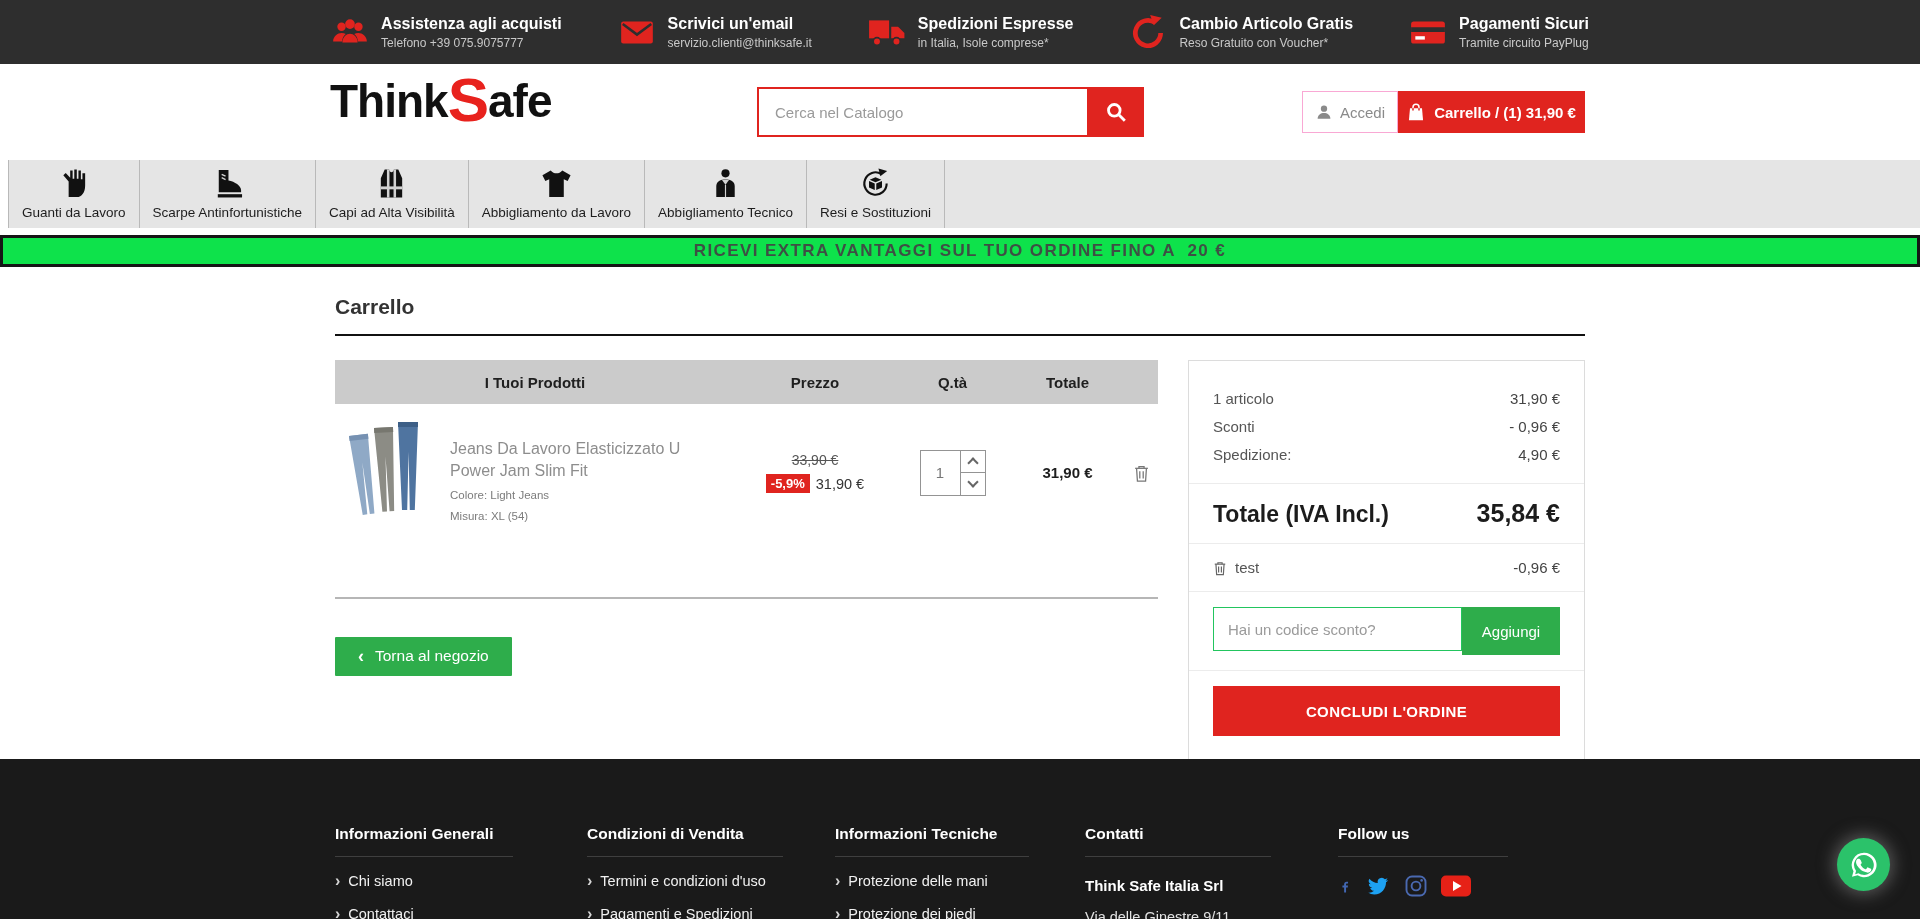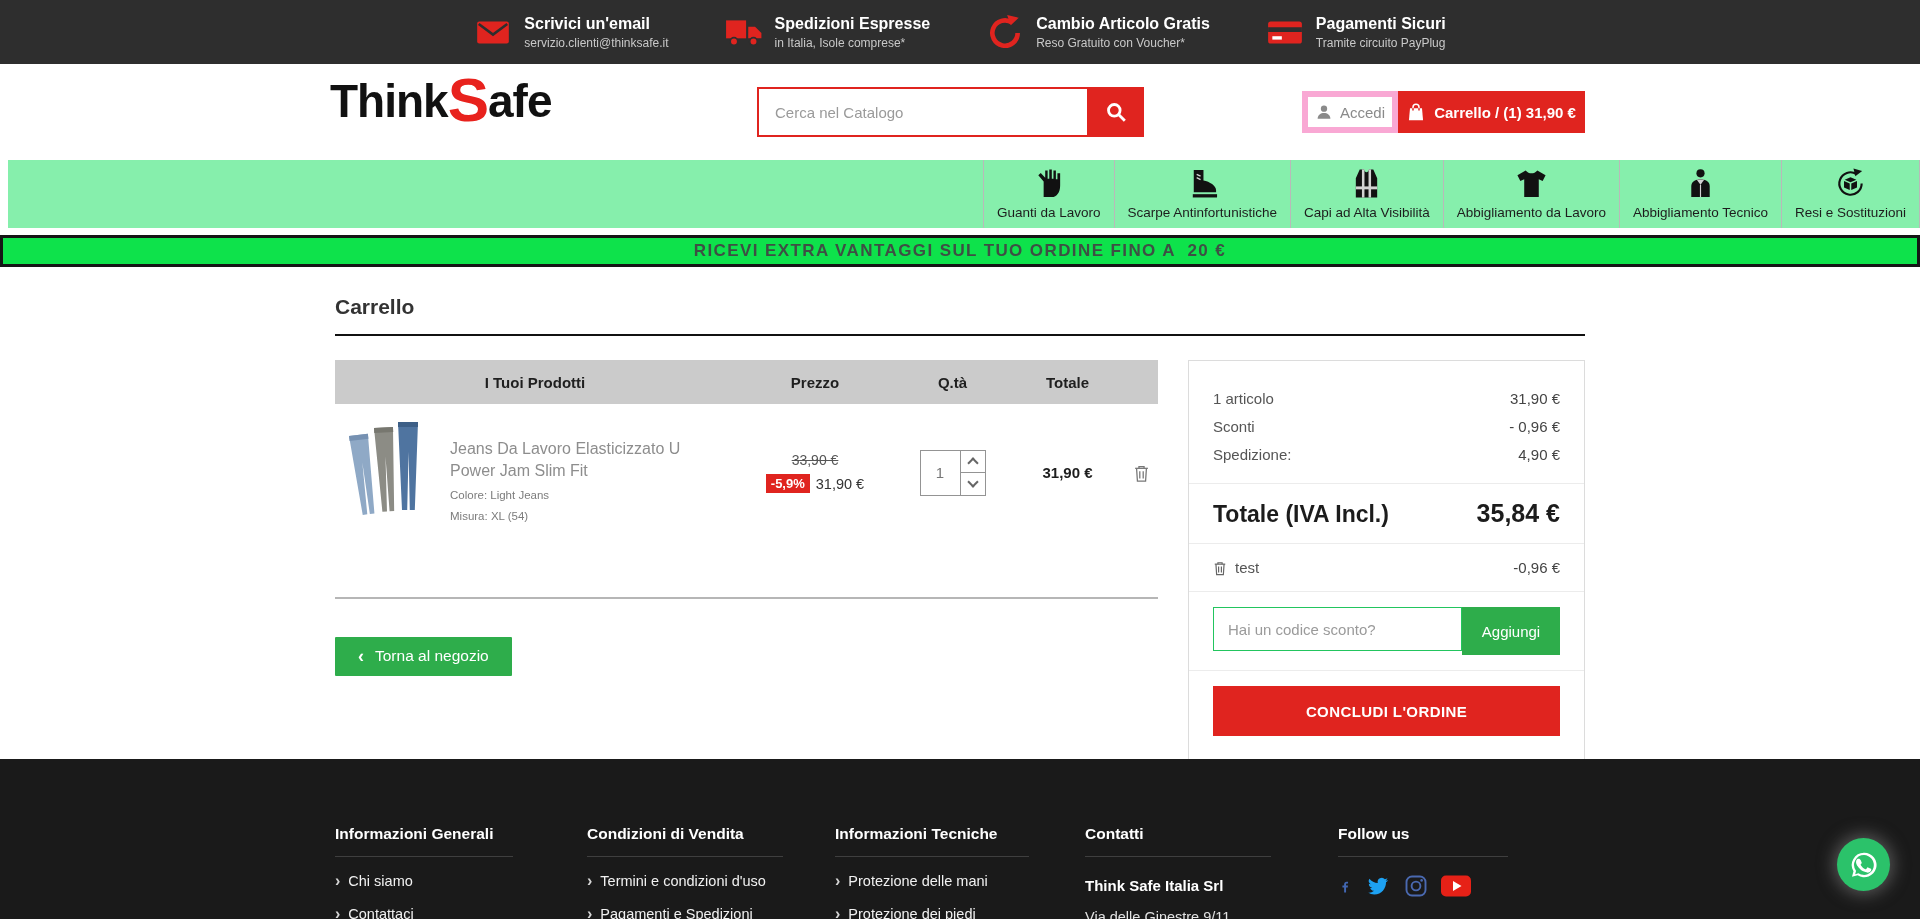--- a/index.html
+++ b/index.html
@@ -18,27 +18,27 @@
   
   .header { position:relative; height:96px; background:#fff; }
   .logo { position:absolute; left:330px; top:10px; font-size:46px; font-weight:bold; color:#111; letter-spacing:-1px; cursor:pointer; white-space:nowrap; }
   .logo .logo-s { color:#e8221d; font-size:62px; line-height:0; vertical-align:-4px; }
   .searchbar { position:absolute; left:757px; top:23px; width:387px; height:50px; display:flex; }
   .search-input { flex:1; border:2px solid #e0241f; border-right:none; padding:12px 16px; font-size:15px; color:#333; outline:none; font-family:inherit; }
   .search-input::placeholder { color:#9a9a9a; }
   .search-btn { width:57px; background:#e0241f; border:none; cursor:pointer; display:flex; align-items:center; justify-content:center; }
   .search-btn svg { width:24px; height:24px; }
   .acct { position:absolute; top:27px; height:42px; display:flex; align-items:center; cursor:pointer; }
-  .login-btn { left:1302px; width:96px; justify-content:center; gap:7px; background:#fff; border:6px solid #f9a8d4; color:#8a8a8a; font-size:15px; }
+  .login-btn { left:1302px; width:96px; justify-content:center; gap:7px; background:#fff; border:1px solid #f9a8d4; color:#8a8a8a; font-size:15px; }
   .login-btn svg { width:18px; height:18px; }
   .cart-btn { left:1398px; width:187px; justify-content:center; gap:9px; background:#e0241f; border:1px solid #e0241f; color:#fff; font-size:15px; font-weight:bold; }
   .cart-btn svg { width:18px; height:20px; }
 
   
-  .mainnav { height:68px; background:#86efac; display:flex; align-items:stretch; justify-content:flex-end;margin-left:8px; }
+  .mainnav { height:68px; background:#e5e5e5; display:flex; align-items:stretch; justify-content:flex-start;margin-left:8px; }
   .nav-item { display:flex; flex-direction:column; align-items:center; justify-content:flex-end; padding:6px 13px 8px; border-right:1px solid #b9b9b9; cursor:pointer; }
   .nav-item:first-child { border-left:1px solid #b9b9b9; }
   .nav-item svg { width:33px; height:33px; }
   .nav-label { font-size:13.5px; color:#1d1d1d; margin-top:5px; white-space:nowrap; }
 
   
   .banner { margin-top:7px; height:32px; background:#0ee24b; border:3px solid #151515; display:flex; align-items:center; justify-content:center; cursor:pointer; }
   .banner span { font-size:17px; font-weight:bold; letter-spacing:1.4px; color:#3e4f44; white-space:pre; }
 
   
@@ -113,20 +113,36 @@
   .wa-fab svg { width:34px; height:34px; }
 </style>
 </head>
 <body>
 
 <div class="page">
 
   <header class="topbar">
     <div class="tb-item">
       <span class="tb-icon">
+        <svg viewBox="0 0 36 36" fill="#e0241f">
+            <circle cx="10" cy="13" r="4"></circle>
+            <circle cx="26" cy="13" r="4"></circle>
+            <circle cx="18" cy="10.5" r="4.6"></circle>
+            <path d="M2 27c0-5 4.5-8 8-8 1.6 0 2.9.4 4 1-2.2 1.7-3.4 4.2-3.4 7H2z"></path>
+            <path d="M34 27c0-5-4.5-8-8-8-1.6 0-2.9.4-4 1 2.2 1.7 3.4 4.2 3.4 7H34z"></path>
+            <path d="M10.8 28c0-5.4 4-8.3 7.2-8.3s7.2 2.9 7.2 8.3z"></path>
+          </svg>
+      </span>
+      <span class="tb-text">
+        <span class="tb-title">Assistenza agli acquisti</span>
+        <span class="tb-sub">Telefono +39 075.9075777</span>
+      </span>
+    </div>
+    <div class="tb-item">
+      <span class="tb-icon">
         <svg viewBox="0 0 36 36">
             <rect x="3" y="8" width="30" height="21" rx="2" fill="#e0241f"></rect>
             <path d="M4.5 10.5L18 20.5l13.5-10" stroke="#2e2e2e" stroke-width="2.4" fill="none"></path>
           </svg>
       </span>
       <span class="tb-text">
         <span class="tb-title">Scrivici un'email</span>
         <span class="tb-sub">servizio.clienti@thinksafe.it</span>
       </span>
     </div>

